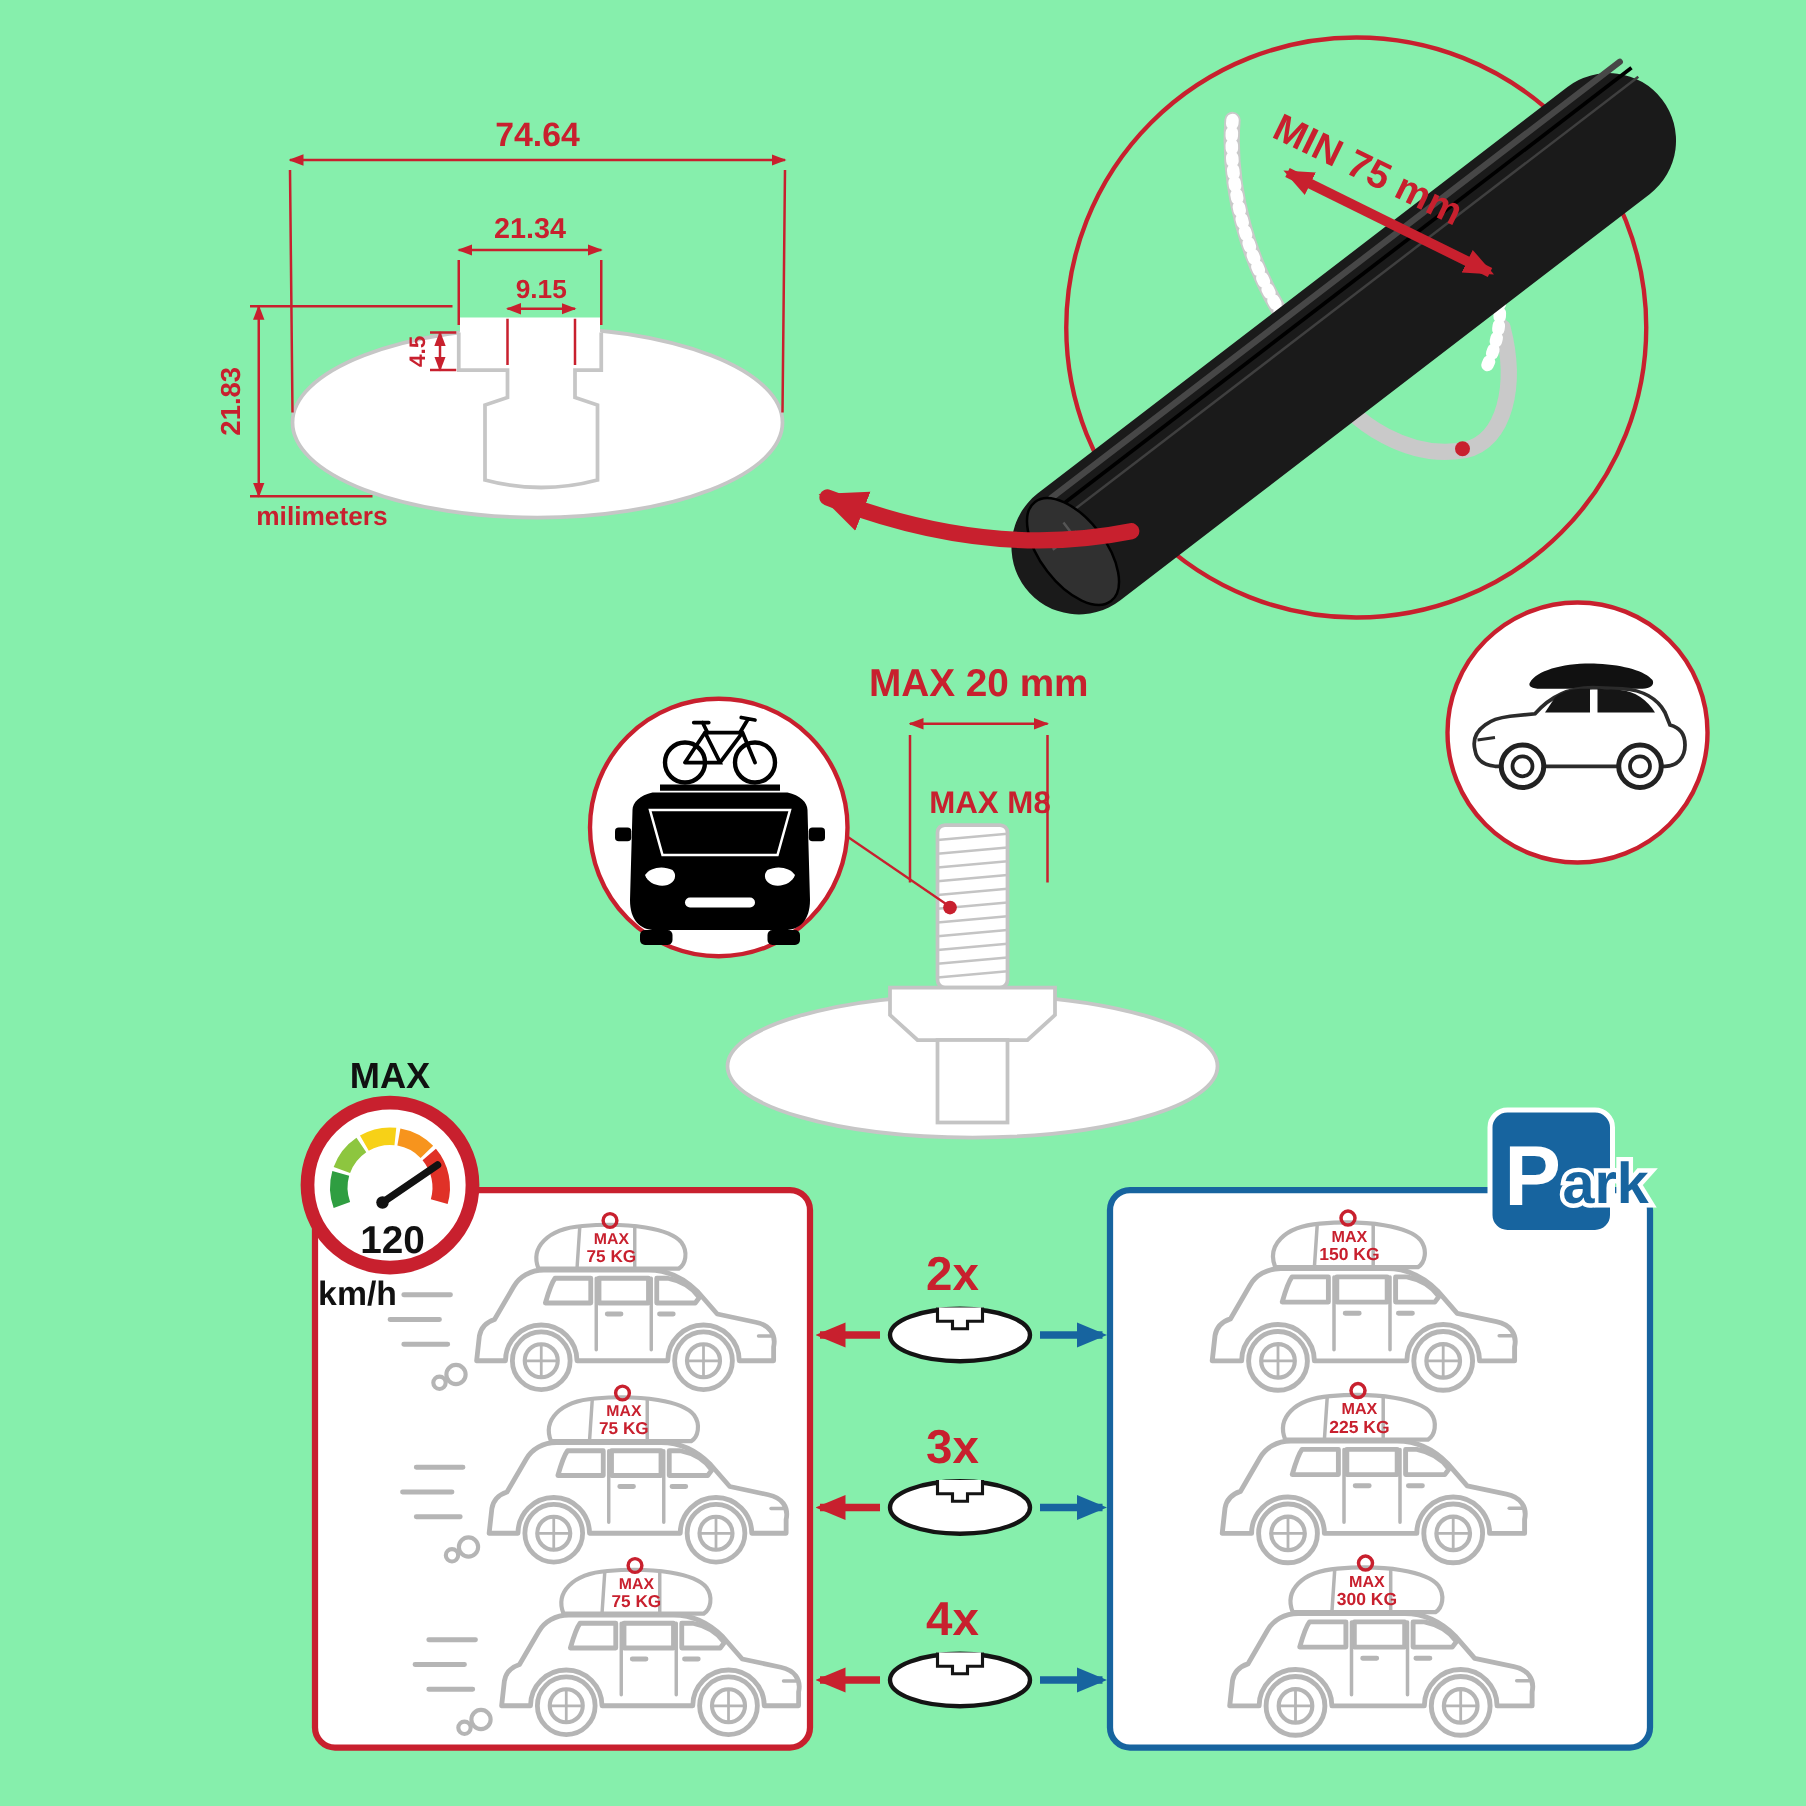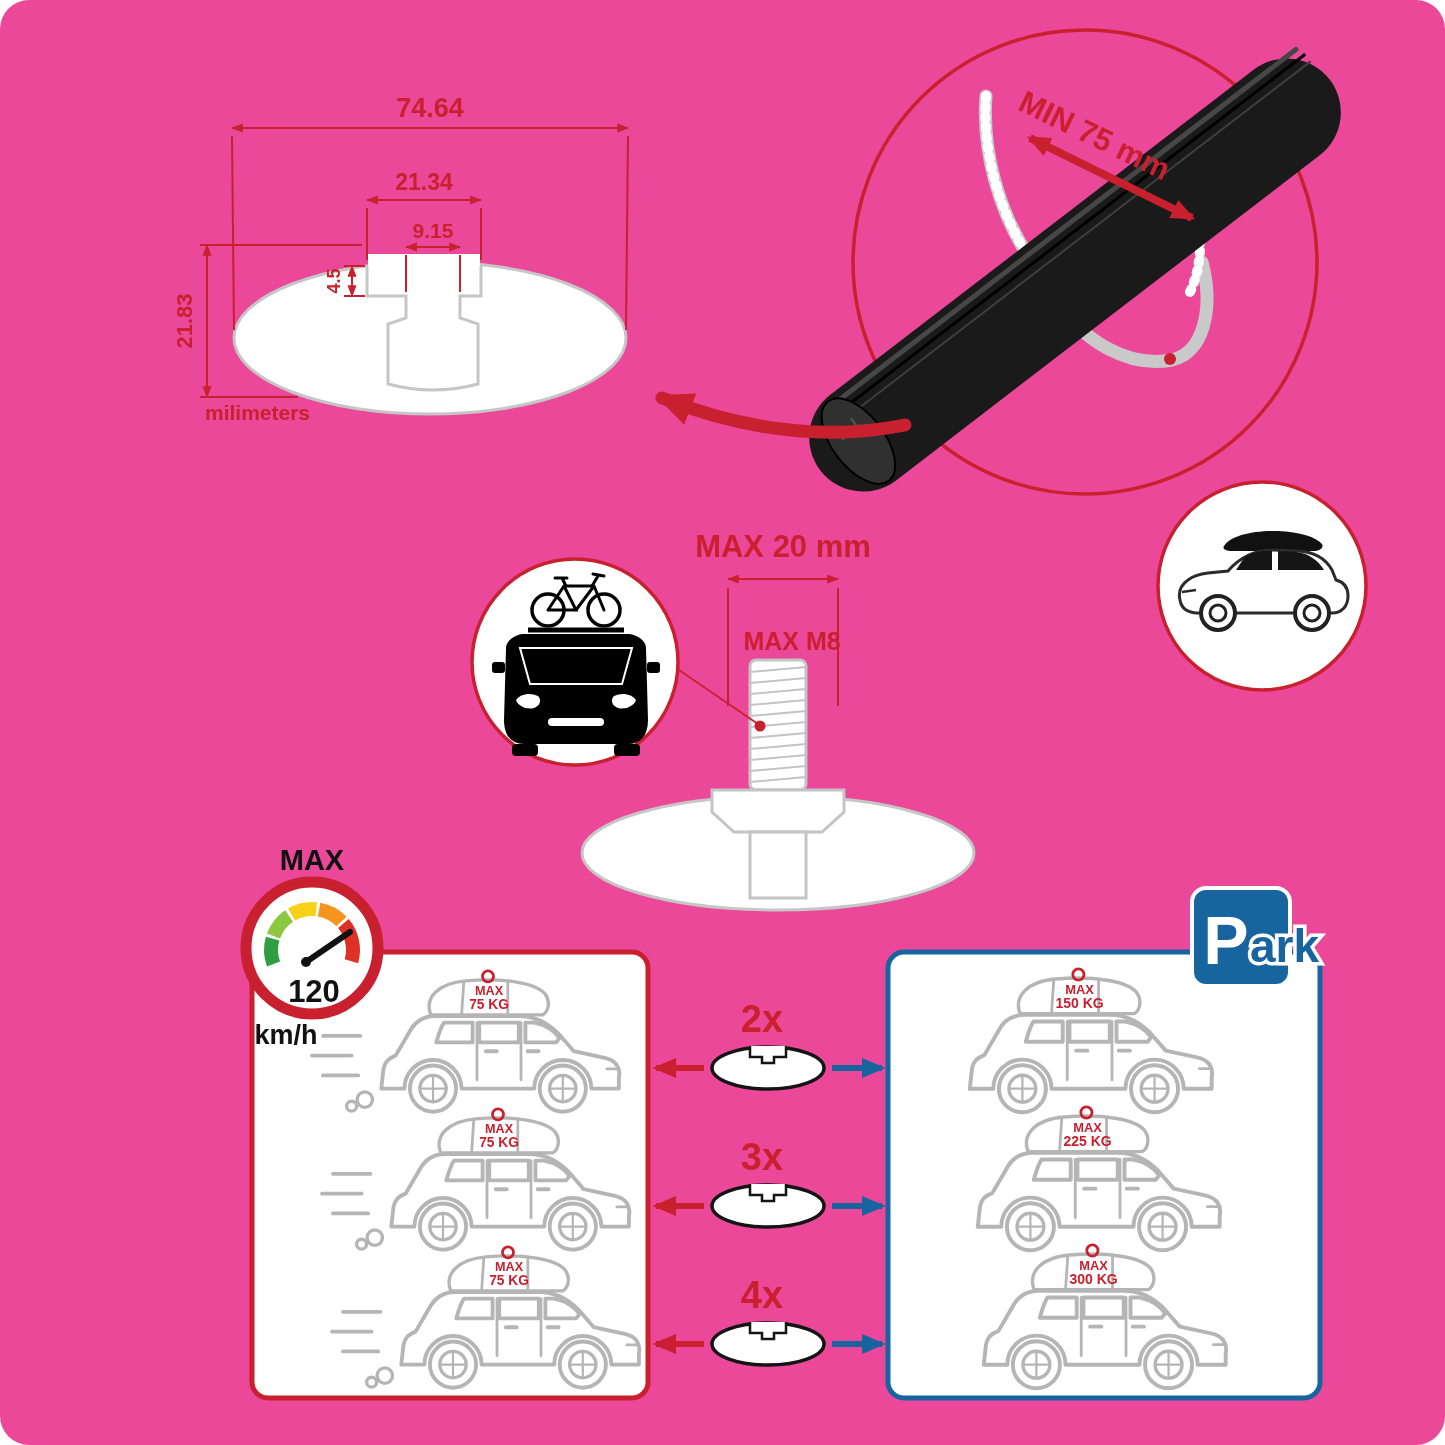--- a/index.html
+++ b/index.html
@@ -1,17 +1,17 @@
 <!DOCTYPE html>
 <html><head>
 <meta charset="utf-8">
 <style>
   html,body{margin:0;padding:0;background:#fff;}
-  .stage{position:relative;width:1445px;height:1445px;background:#ec4899;overflow:hidden;
-         font-family:"Liberation Sans",sans-serif;border-radius:29px;}
+  .stage{position:relative;width:1445px;height:1445px;background:#86efac;overflow:hidden;
+         font-family:"Liberation Sans",sans-serif;}
   svg{position:absolute;left:0;top:0;font-family:"Liberation Sans",sans-serif;}
   .t-dim{fill:#c8202e;font-weight:700;}
   .t-red{fill:#c8202e;font-weight:700;}
   .t-blk{fill:#111;font-weight:700;}
   .t-bag{fill:#c8202e;font-weight:700;}
   .t-sign{fill:#fff;font-weight:700;}
   .t-sign2{fill:#17649f;font-weight:700;stroke:#fff;stroke-width:7;paint-order:stroke;}
 </style>
 </head>
 <body>

